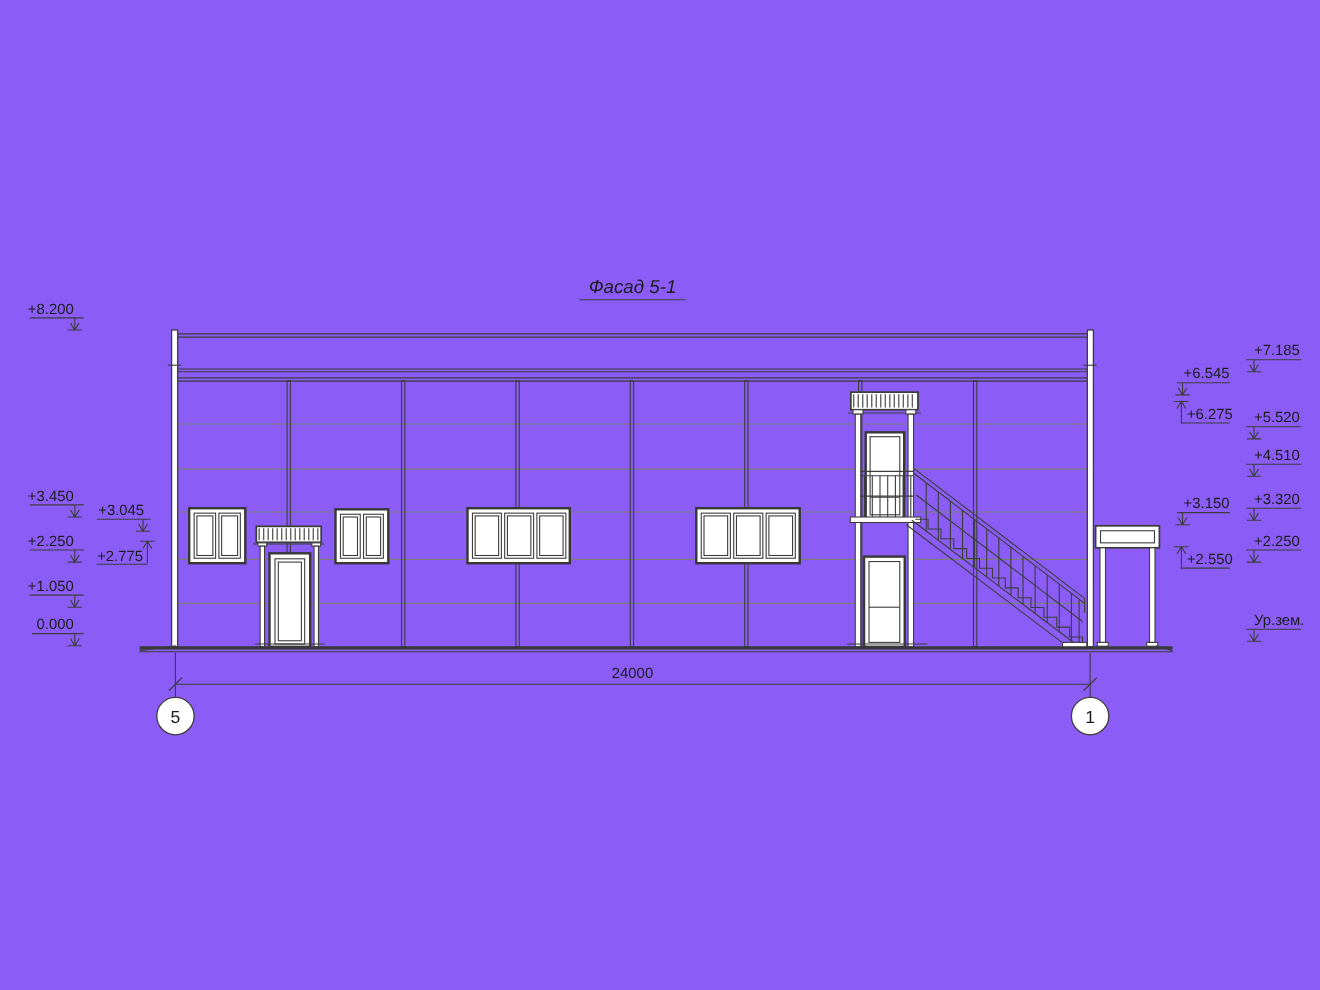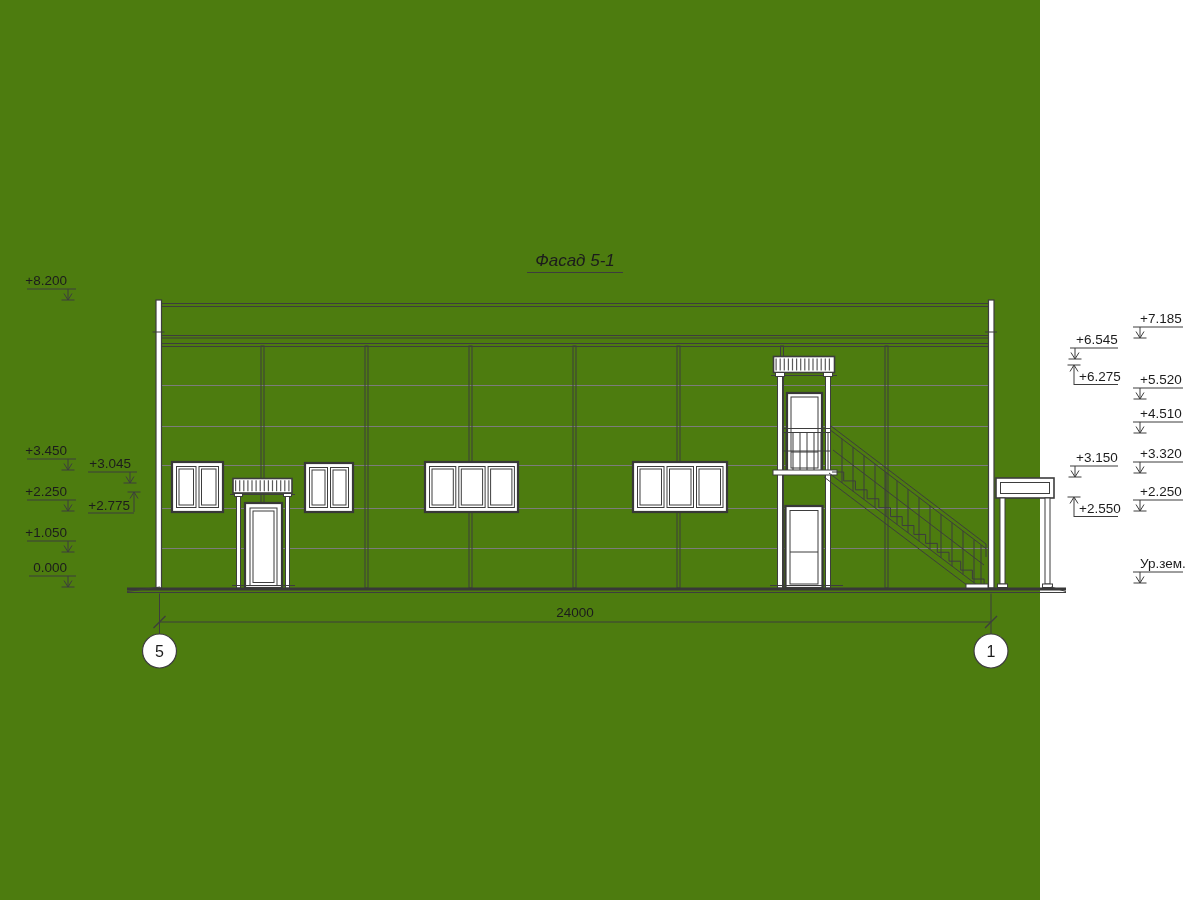--- a/index.html
+++ b/index.html
@@ -1,16 +1,16 @@
 <!DOCTYPE html>
 <html><head>
 <meta charset="utf-8">
 <style>
   html,body{margin:0;padding:0;background:#ffffff;}
-  .stage{width:1040px;height:900px;position:relative;background:#4d7c0f;}
+  .stage{width:1200px;height:900px;position:relative;background:#8b5cf6;}
   svg{display:block;}
   .ln{stroke:#3d3d3d;fill:none;stroke-width:1;}
   .lnw{stroke:#3d3d3d;fill:#ffffff;stroke-width:1;}
   .ln12{stroke:#3d3d3d;fill:#ffffff;stroke-width:1.2;}
   .ln16{stroke:#3d3d3d;fill:#ffffff;stroke-width:1.6;}
   .ln22{stroke:#383838;fill:#ffffff;stroke-width:2.2;}
   .thick{stroke:#383838;fill:none;stroke-width:2.8;}
   .joint{stroke:#7c7c7c;fill:none;stroke-width:1;}
   .hatch{stroke:#5a5a5a;fill:none;}
   .txt{font:13.5px "Liberation Sans",sans-serif;fill:#1c1c1c;}

